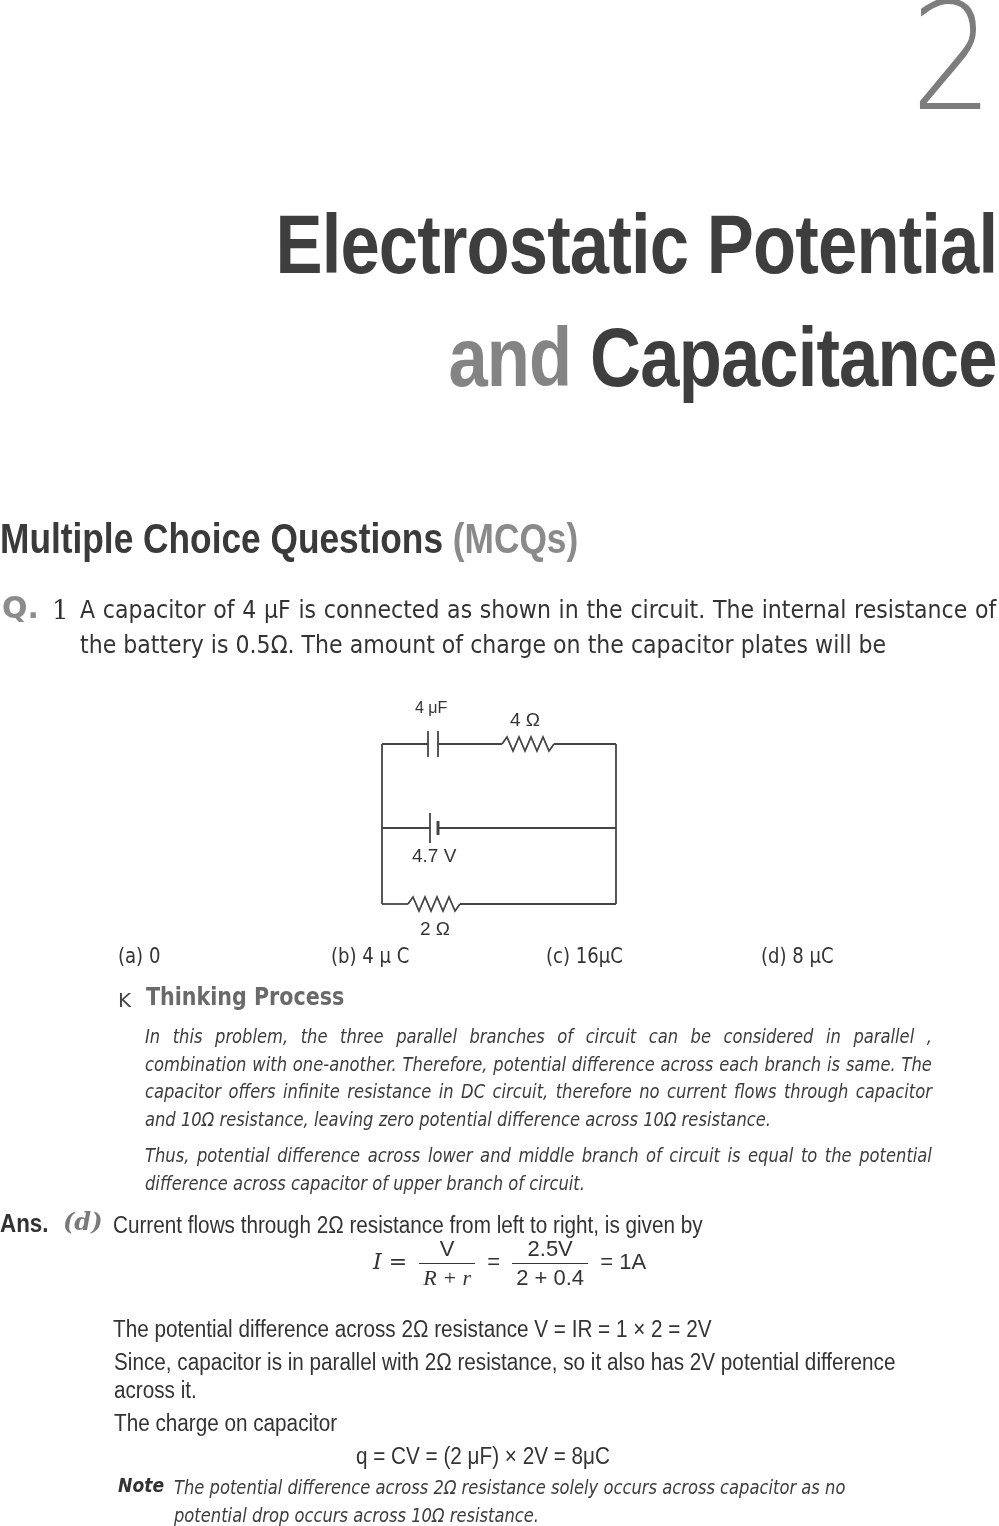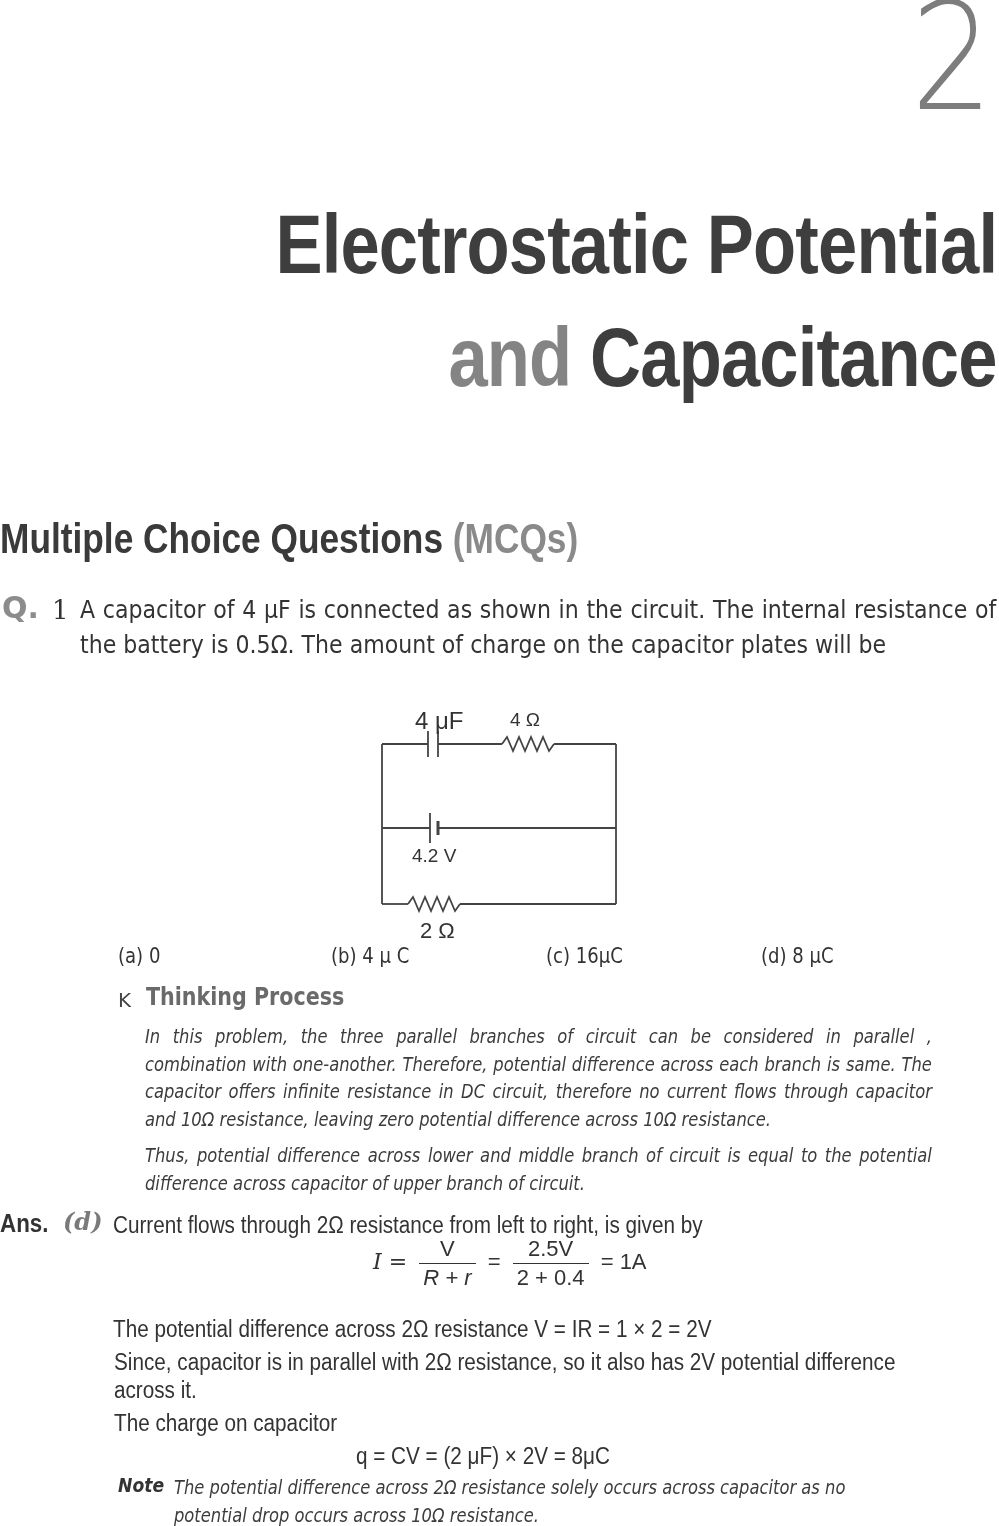--- a/index.html
+++ b/index.html
@@ -67,24 +67,24 @@
       <line x1="22" y1="133" x2="70" y2="133"></line>
       <line x1="70" y1="118" x2="70" y2="148"></line>
       <line x1="78" y1="126" x2="78" y2="140" stroke-width="3"></line>
       <line x1="78" y1="133" x2="256" y2="133"></line>
 
       <line x1="22" y1="209" x2="48" y2="209"></line>
       <polyline points="48,209 53,202 59,216 65,202 71,216 77,202 83,216 89,202 95,216 100,209"></polyline>
       <line x1="100" y1="209" x2="256" y2="209"></line>
     </g>
   </svg>
-  <div class="abs eq" style="left:55px; top:12px; font-size:24px;">4 μF</div>
+  <div class="abs eq" style="left:55px; top:4px; font-size:16px;">4 μF</div>
   <div class="abs eq" style="left:150px; top:14px; font-size:19px;">4 Ω</div>
-  <div class="abs eq" style="left:52px; top:150px; font-size:19px;">4.2 V</div>
-  <div class="abs eq" style="left:60px; top:223px; font-size:22px;">2 Ω</div>
+  <div class="abs eq" style="left:52px; top:150px; font-size:19px;">4.7 V</div>
+  <div class="abs eq" style="left:60px; top:223px; font-size:19px;">2 Ω</div>
 </div>
 
 <div class="abs opt" style="left:118px;">
   <span>(a)</span>
   <span>0</span>
 </div>
 <div class="abs opt" style="left:331px;">
   <span>(b)</span>
   <span>4 μ C</span>
 </div>
@@ -103,21 +103,21 @@
 <div class="abs tp-para" style="top:1142px;">Thus, potential difference across lower and middle branch of circuit is equal to the potential difference across capacitor of upper branch of circuit.</div>
 
 <div class="abs ans-label">Ans.</div>
 <div class="abs ans-choice">(d)</div>
 <div class="abs body-line" style="left:113px; top:1212px;">Current flows through 2Ω resistance from left to right, is given by</div>
 
 <div class="abs eq" style="left:373px; top:1235px;">
   <span style="font-family:'DejaVu Serif',serif; font-style:italic;">I =</span>
   <span class="frac">
     <span class="num">V</span>
-    <span class="den" style="font-style:italic;">R + r</span>
+    <span class="den" style="font-style:italic;font-family:Liberation Serif, serif;">R + r</span>
   </span>
   <span>=</span>
   <span class="frac">
     <span class="num">2.5V</span>
     <span class="den">2 + 0.4</span>
   </span>
   <span>= 1A</span>
 </div>
 
 <div class="abs body-line" style="left:113px; top:1316px;">The potential difference across 2Ω resistance V = IR = 1 × 2 = 2V</div>

